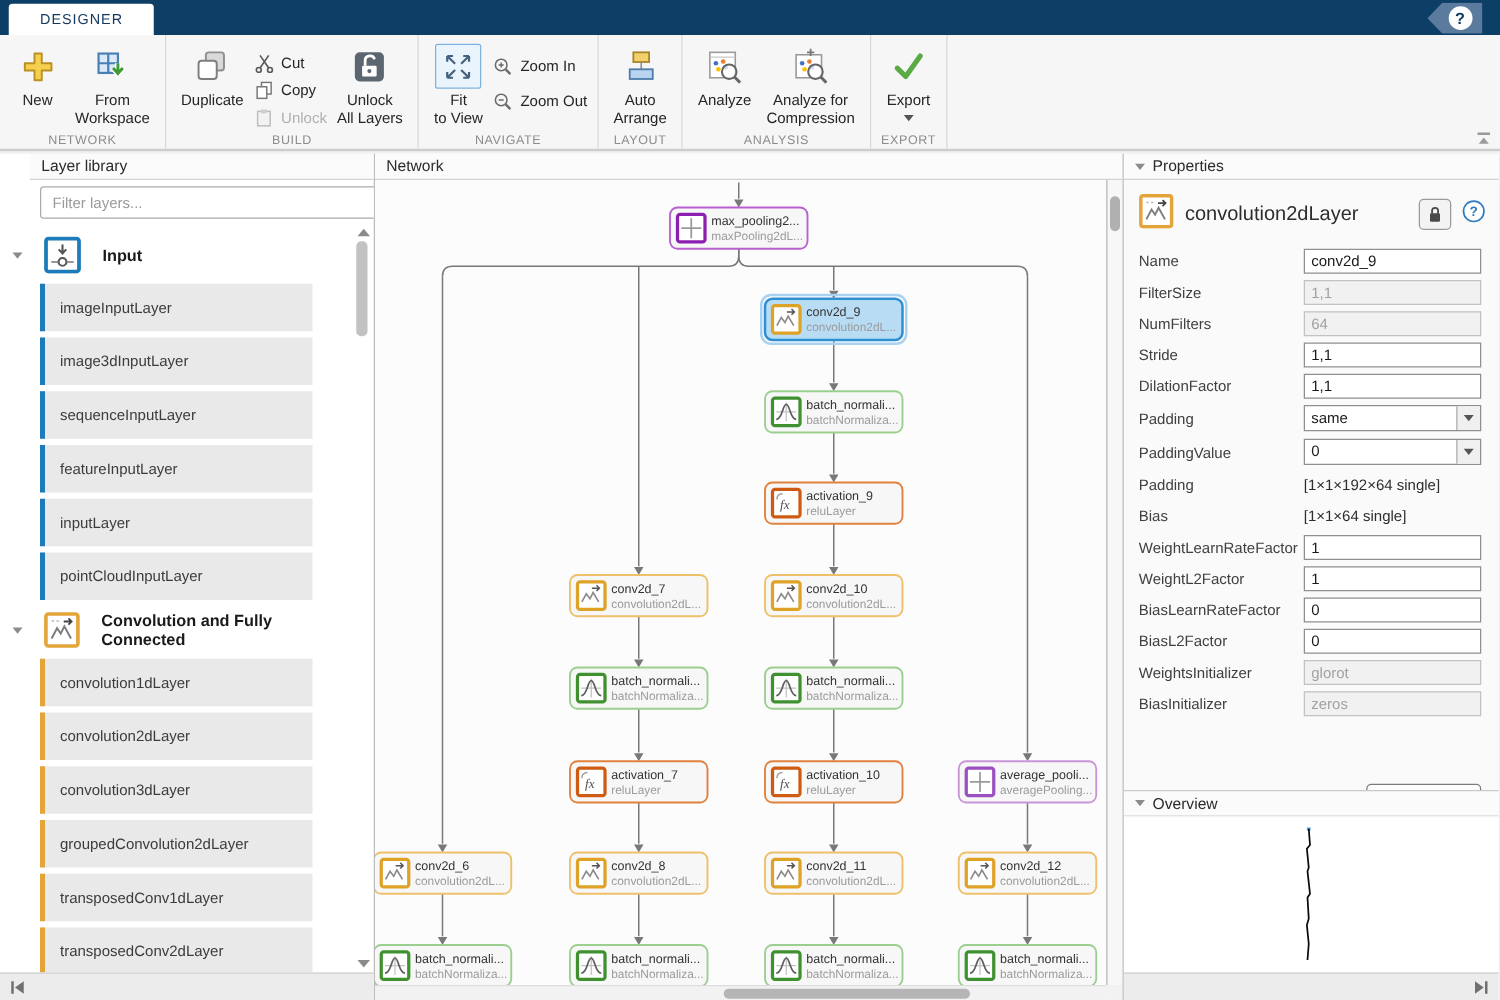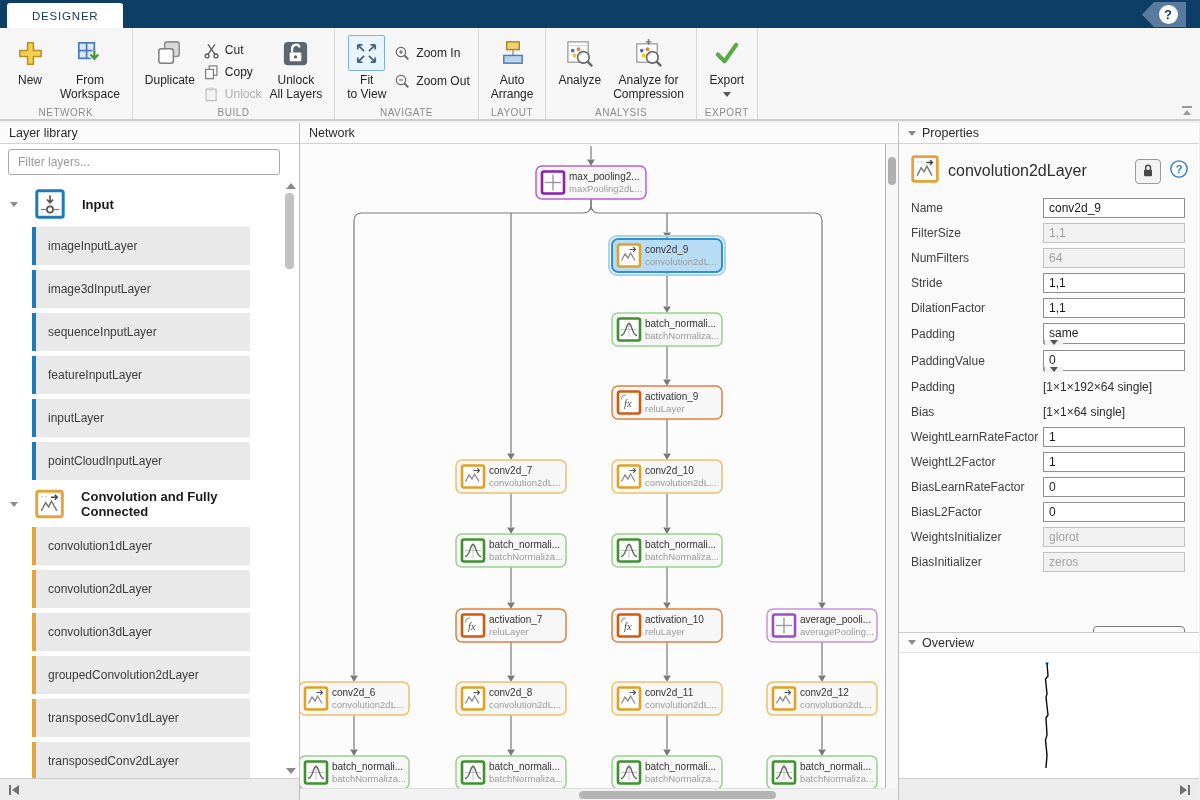--- a/index.html
+++ b/index.html
@@ -31,21 +31,21 @@
   .srow.disabled { color:#b0b0b0; }
   .ribbon-collapse { position:absolute; right:5px; bottom:3px; width:16px; height:14px; }
 
   
   .main { position:absolute; left:0; top:123px; width:1200px; height:677px; display:flex; }
   .panel-header { height:21px; background:#fbfbfb; border-bottom:1px solid #d2d2d2; font-size:12.5px; color:#2b2b2b;
     display:flex; align-items:center; padding-left:9px; gap:6px; }
   .chev { width:0; height:0; border-left:4px solid transparent; border-right:4px solid transparent; border-top:5px solid #8b8b8b; }
 
   
-  .left-panel { position:relative; width:300px; background:#ffffff; border-right:1px solid #bdbdbd; overflow:hidden; }
+  .left-panel { position:relative; width:300px; background:#ffffff; border-right:1px solid #bdbdbd; overflow:hidden;padding-left:24px; }
   .filter-wrap { padding:5px 6px 4px 8px; }
   .filter-wrap input { width:272px; height:26px; border:1px solid #ababab; border-radius:3px; padding:0 9px; font-size:12px; color:#333; outline:none; font-family:"Liberation Sans",sans-serif; }
   .filter-wrap input::placeholder { color:#9a9a9a; }
   .lib-list { position:absolute; left:0; top:57px; bottom:22px; width:282px; overflow:hidden; }
   .lib-section-header { display:flex; align-items:center; gap:17px; margin:8px 0 7px 10px; height:32px; }
   .lib-chev { width:0; height:0; border-left:4px solid transparent; border-right:4px solid transparent; border-top:5px solid #8b8b8b; }
   .lib-section-title { font-size:13px; font-weight:bold; color:#1a1a1a; }
   .lib-item { position:relative; margin:0 0 5px 32px; width:218px; height:38px; background:#e9e9e9; cursor:default; }
   .lib-item .accent { position:absolute; left:0; top:0; width:4px; height:100%; }
   .lib-item .itxt { font-size:12px; color:#3c3c3c; line-height:38px; padding-left:16px; }
@@ -70,21 +70,21 @@
   .right-panel { position:relative; width:301px; background:#fafafa; border-left:1px solid #bdbdbd; overflow:hidden; }
   .props-title-row { display:flex; align-items:center; padding:11px 10px 8px 12px; }
   .props-layer-name { font-size:16px; color:#2d2d2d; margin-left:9px; flex:1; }
   .lock-btn { width:26px; height:25px; border:1px solid #9a9a9a; border-radius:4px; background:#f3f3f3; display:flex; align-items:center; justify-content:center; margin-right:8px; }
   .prop-row { height:25px; display:flex; align-items:center; padding:0 14px 0 12px; }
   .prop-row.tall { height:27px; }
   .prop-label { flex:1; font-size:12px; color:#404040; }
   .prop-control { width:142px; flex-shrink:0; display:flex; }
   .prop-input { width:100%; height:20px; border:1px solid #8f8f8f; font-size:12px; color:#1a1a1a; padding:0 5px; background:#fff; font-family:"Liberation Sans",sans-serif; outline:none; }
   .prop-input:disabled { background:#f1f1f1; color:#a2a2a2; border-color:#c2c2c2; }
-  .sel { width:100%; height:21px; border:1px solid #8f8f8f; background:#fff; display:flex;flex-direction:column; }
+  .sel { width:100%; height:21px; border:1px solid #8f8f8f; background:#fff; display:flex; }
   .sel-val { flex:1; font-size:12px; color:#1a1a1a; padding:2px 5px 0 5px; }
   .sel-btn { width:19px; background:#f0f0f0; border-left:1px solid #adadad; display:flex; align-items:center; justify-content:center; }
   .sel-btn .chev { border-top-color:#555; }
   .prop-text { font-size:12px; color:#2d2d2d; }
   .unlock-row { text-align:right; padding:12px 14px 0 0; }
   .unlock-btn { font-size:12px; color:#2d2d2d; border:1px solid #7b7b7b; border-radius:4px; background:linear-gradient(#fefefe,#efefef); padding:3px 10px; font-family:"Liberation Sans",sans-serif;margin-top:40px; }
   .overview-header { position:absolute; left:0; top:509px; width:100%; height:21px; background:#fbfbfb; border-top:1px solid #c9c9c9;
     border-bottom:1px solid #e3e3e3; display:flex; align-items:center; gap:6px; padding-left:9px; font-size:12.5px; color:#2b2b2b; }
   .overview-body { position:absolute; left:0; top:531px; bottom:22px; width:100%; background:#fff; }
 </style>

